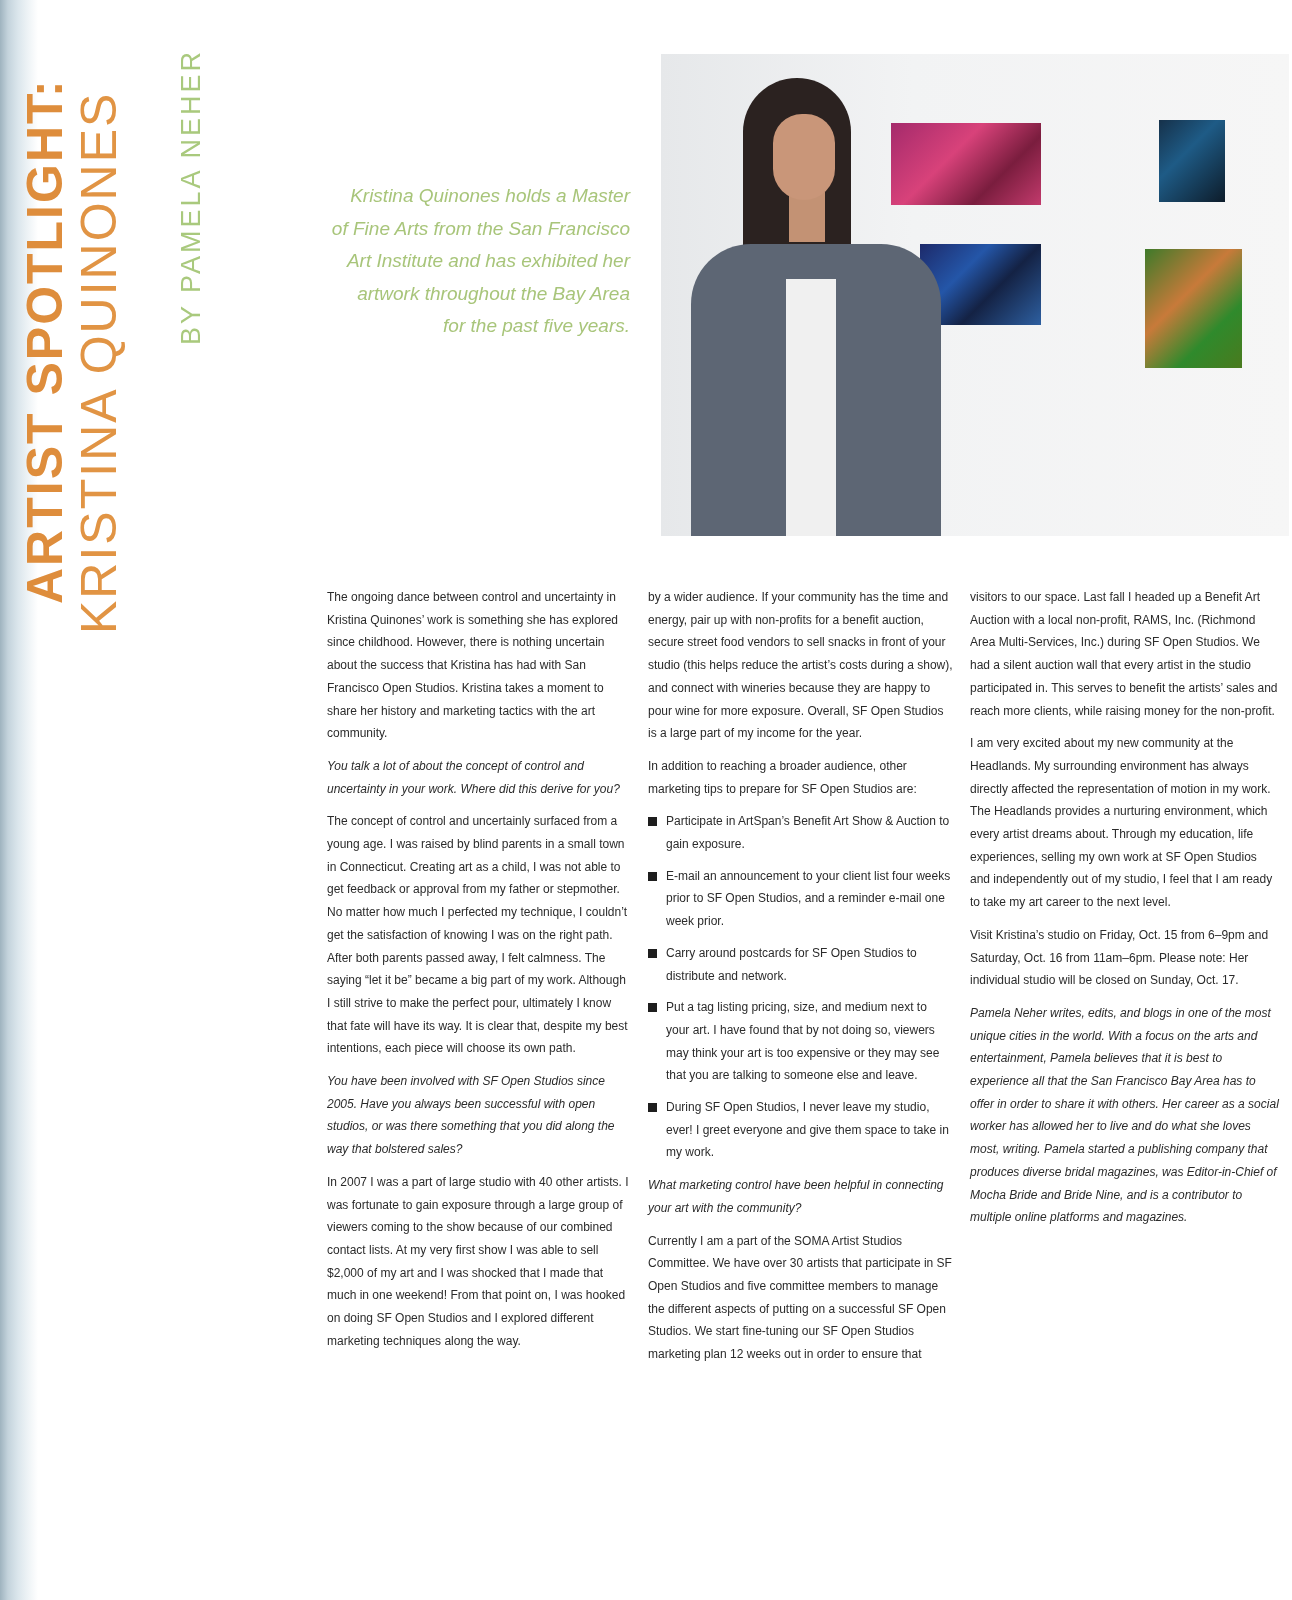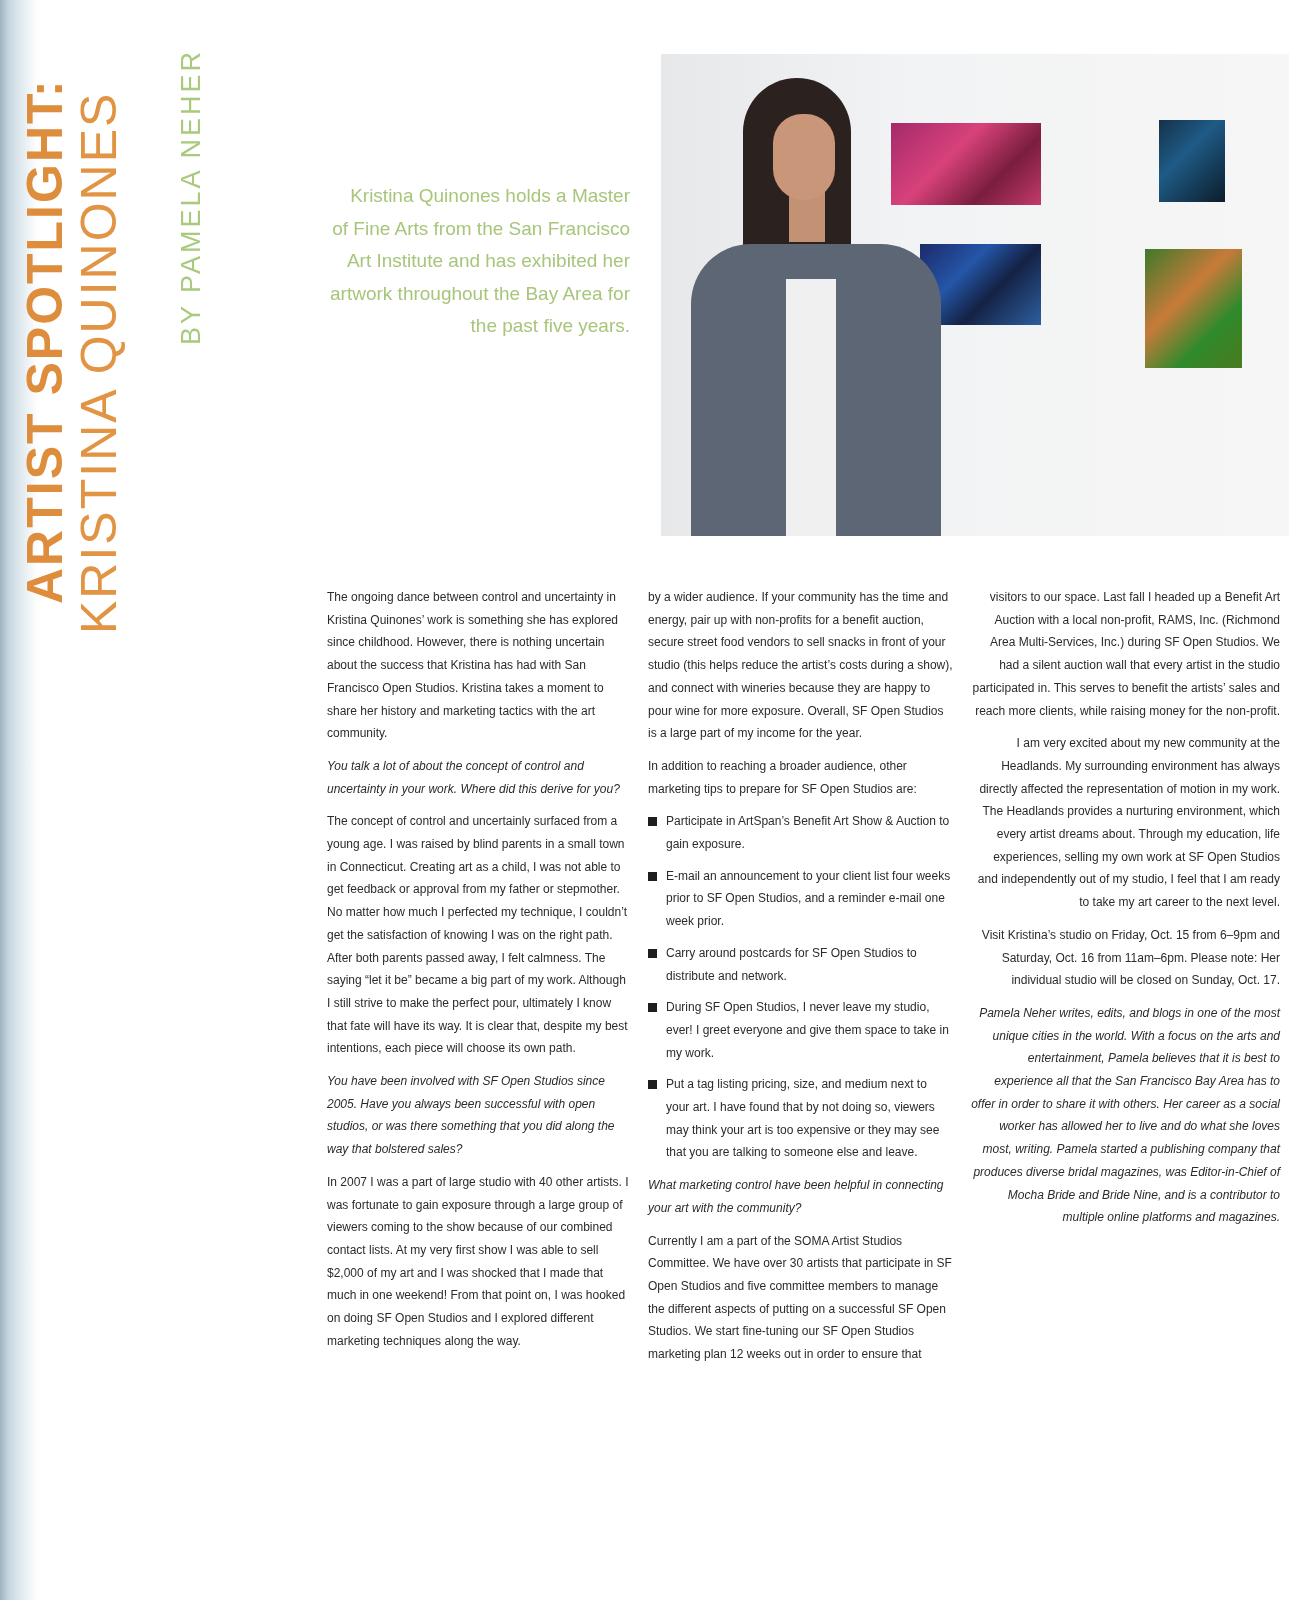--- a/index.html
+++ b/index.html
@@ -15,42 +15,42 @@
   }
   .vtitle {
     position:absolute; transform-origin:left top; transform:rotate(-90deg);
     white-space:nowrap; letter-spacing:1px;
   }
   .vt1 { left:16px; top:604px; font-size:50px; font-weight:bold; color:#de8d3c; letter-spacing:2px; }
   .vt2 { left:70px; top:634px; font-size:50px; color:#e19444; letter-spacing:2px; }
   .vt3 { left:176px; top:345px; font-size:27px; color:#a9c97d; letter-spacing:3px; }
   .pull {
     position:absolute; left:330px; top:180px; width:300px;
-    text-align:right; font-size:19px; line-height:32.5px; color:#a8c57a;
+    text-align:right; font-size:19px; line-height:32.5px; color:#a8c57a;font-style:italic;
   }
   .photo {
     position:absolute; left:661px; top:54px; width:628px; height:482px;
     background:linear-gradient(to right,#e6e8ea 0%,#f2f3f4 40%,#f6f6f6 100%);
     overflow:hidden;
   }
   .panel { position:absolute; }
   .p1 { left:230px; top:69px; width:150px; height:82px; background:linear-gradient(135deg,#a42a6b,#d8427a 40%,#7a1d3e 70%,#c23a6c); }
   .p2 { left:259px; top:190px; width:121px; height:81px; background:linear-gradient(135deg,#1d2a6a,#2456a8 35%,#142244 60%,#2d5fa0); }
   .p3 { left:498px; top:66px; width:66px; height:82px; background:linear-gradient(135deg,#16314a,#1e5b86 40%,#0d1c2a); }
   .p4 { left:484px; top:195px; width:97px; height:119px; background:linear-gradient(135deg,#3e7a2a,#c87a3a 40%,#2f8a2c 70%,#4a7a1e); }
   .hair { position:absolute; left:82px; top:24px; width:108px; height:250px; background:#2b2220; border-radius:55px 55px 20px 20px; }
   .face { position:absolute; left:112px; top:60px; width:62px; height:86px; background:#c99679; border-radius:30px 30px 32px 32px; }
   .neck { position:absolute; left:128px; top:138px; width:36px; height:50px; background:#c39274; }
   .cardigan { position:absolute; left:30px; top:190px; width:250px; height:300px; background:#5d6674; border-radius:60px 60px 0 0; }
   .shirt { position:absolute; left:125px; top:225px; width:50px; height:260px; background:#f0f0f0; }
 
   .col { position:absolute; top:586px; font-size:12px; line-height:22.7px; color:#2b2b2b; }
   .c1 { left:327px; width:305px; }
   .c2 { left:648px; width:305px; }
-  .c3 { left:970px; width:310px;text-align:right; }
+  .c3 { left:970px; width:310px; }
   .col p { margin:0 0 10px 0; }
   .col p.q { font-style:italic; }
   .col ul { list-style:none; margin:0 0 10px 0; padding:0; }
   .col li { position:relative; padding-left:18px; margin-bottom:9px; }
   .col li .bullet { position:absolute; left:0; top:7px; width:9px; height:9px; background:#1e1e1e; }
 </style>
 </head>
 <body>
 
 <div class="spine"></div>
@@ -81,22 +81,22 @@
   <p>In 2007 I was a part of large studio with 40 other artists. I was fortunate to gain exposure through a large group of viewers coming to the show because of our combined contact lists. At my very first show I was able to sell $2,000 of my art and I was shocked that I made that much in one weekend! From that point on, I was hooked on doing SF Open Studios and I explored different marketing techniques along the way.</p>
 </div>
 
 <div class="col c2">
   <p>by a wider audience. If your community has the time and energy, pair up with non-profits for a benefit auction, secure street food vendors to sell snacks in front of your studio (this helps reduce the artist’s costs during a show), and connect with wineries because they are happy to pour wine for more exposure. Overall, SF Open Studios is a large part of my income for the year.</p>
   <p>In addition to reaching a broader audience, other marketing tips to prepare for SF Open Studios are:</p>
   <ul>
     <li><span class="bullet"></span><span>Participate in ArtSpan’s Benefit Art Show &amp; Auction to gain exposure.</span></li>
     <li><span class="bullet"></span><span>E-mail an announcement to your client list four weeks prior to SF Open Studios, and a reminder e-mail one week prior.</span></li>
     <li><span class="bullet"></span><span>Carry around postcards for SF Open Studios to distribute and network.</span></li>
+    <li><span class="bullet"></span><span>Put a tag listing pricing, size, and medium next to your art. I have found that by not doing so, viewers may think your art is too expensive or they may see that you are talking to someone else and leave.</span></li>
     <li><span class="bullet"></span><span>During SF Open Studios, I never leave my studio, ever! I greet everyone and give them space to take in my work.</span></li>
-    <li><span class="bullet"></span><span>Put a tag listing pricing, size, and medium next to your art. I have found that by not doing so, viewers may think your art is too expensive or they may see that you are talking to someone else and leave.</span></li>
   </ul>
   <p class="q">What marketing control have been helpful in connecting your art with the community?</p>
   <p>Currently I am a part of the SOMA Artist Studios Committee. We have over 30 artists that participate in SF Open Studios and five committee members to manage the different aspects of putting on a successful SF Open Studios. We start fine-tuning our SF Open Studios marketing plan 12 weeks out in order to ensure that</p>
 </div>
 
 <div class="col c3">
   <p>visitors to our space. Last fall I headed up a Benefit Art Auction with a local non-profit, RAMS, Inc. (Richmond Area Multi-Services, Inc.) during SF Open Studios. We had a silent auction wall that every artist in the studio participated in. This serves to benefit the artists’ sales and reach more clients, while raising money for the non-profit.</p>
   <p>I am very excited about my new community at the Headlands. My surrounding environment has always directly affected the representation of motion in my work. The Headlands provides a nurturing environment, which every artist dreams about. Through my education, life experiences, selling my own work at SF Open Studios and independently out of my studio, I feel that I am ready to take my art career to the next level.</p>
   <p>Visit Kristina’s studio on Friday, Oct. 15 from 6–9pm and Saturday, Oct. 16 from 11am–6pm. Please note: Her individual studio will be closed on Sunday, Oct. 17.</p>
   <p class="q">Pamela Neher writes, edits, and blogs in one of the most unique cities in the world. With a focus on the arts and entertainment, Pamela believes that it is best to experience all that the San Francisco Bay Area has to offer in order to share it with others. Her career as a social worker has allowed her to live and do what she loves most, writing. Pamela started a publishing company that produces diverse bridal magazines, was Editor-in-Chief of Mocha Bride and Bride Nine, and is a contributor to multiple online platforms and magazines.</p>

